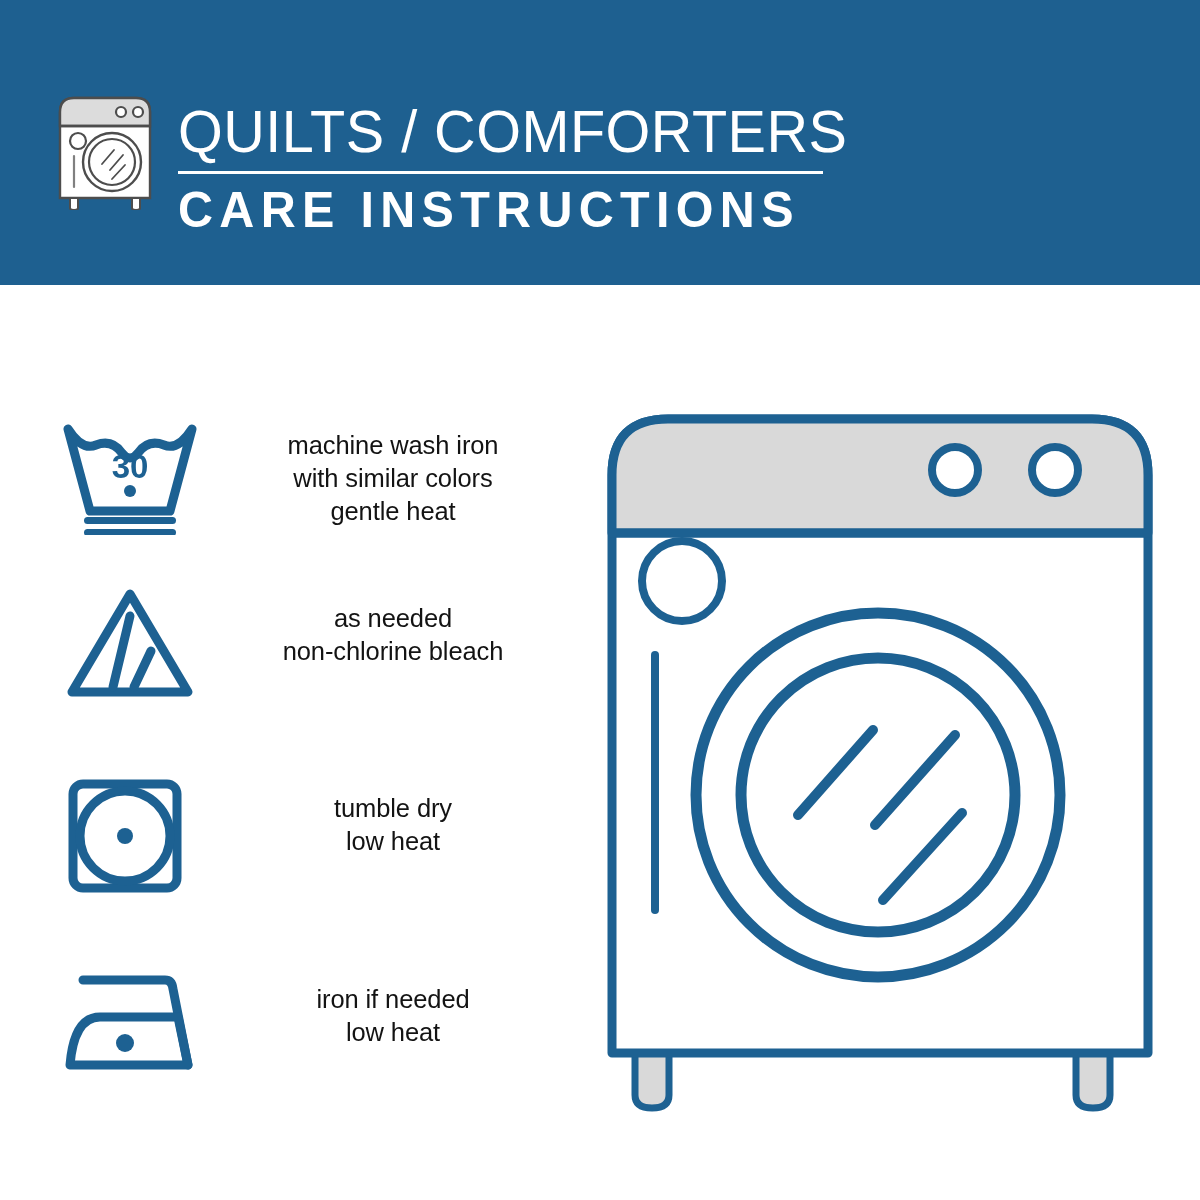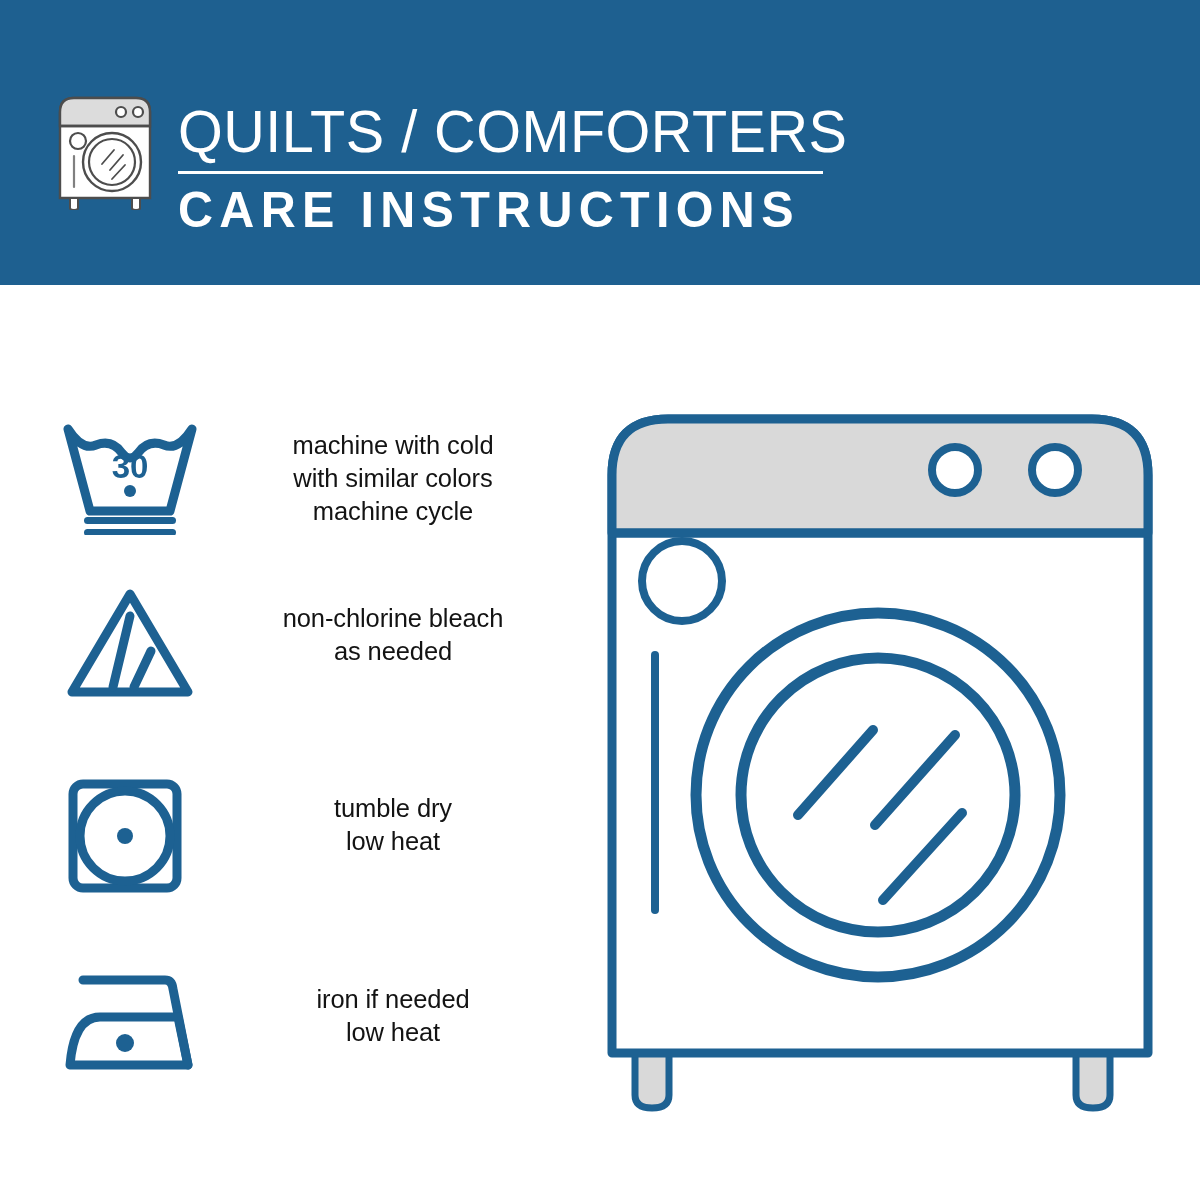--- a/index.html
+++ b/index.html
@@ -143,37 +143,37 @@
 
           <text x="70" y="63" text-anchor="middle" font-family="Liberation Sans, sans-serif" font-size="33" font-weight="700" fill="#1d6192">30</text>
 
           <circle cx="70" cy="76" r="6" fill="#1d6192"></circle>
 
           <rect x="24" y="102" width="92" height="7" rx="3.5" fill="#1d6192"></rect>
           <rect x="24" y="114" width="92" height="7" rx="3.5" fill="#1d6192"></rect>
         </svg>
       </div>
       <div class="care-text t-0">
-        <div>machine with cold</div>
+        <div>machine wash iron</div>
         <div>with similar colors</div>
-        <div>machine cycle</div>
+        <div>gentle heat</div>
       </div>
     </div>
 
     <div class="care-row row-1">
       <div class="care-icon">
         <svg width="140" height="120" viewBox="0 0 140 120">
           <path d="M70 8 L128 106 L12 106 Z" fill="none" stroke="#1d6192" stroke-width="9" stroke-linejoin="round"></path>
           <line x1="70" y1="30" x2="53" y2="101" stroke="#1d6192" stroke-width="9" stroke-linecap="round"></line>
           <line x1="91" y1="65" x2="74" y2="101" stroke="#1d6192" stroke-width="9" stroke-linecap="round"></line>
         </svg>
       </div>
       <div class="care-text t-1">
+        <div>as needed</div>
         <div>non-chlorine bleach</div>
-        <div>as needed</div>
       </div>
     </div>
 
     <div class="care-row row-2">
       <div class="care-icon">
         <svg width="140" height="120" viewBox="0 0 140 120">
           <rect x="13" y="8" width="104" height="104" rx="10" ry="10" fill="none" stroke="#1d6192" stroke-width="9"></rect>
           <circle cx="65" cy="60" r="45" fill="none" stroke="#1d6192" stroke-width="9"></circle>
           <circle cx="65" cy="60" r="8" fill="#1d6192"></circle>
         </svg>

